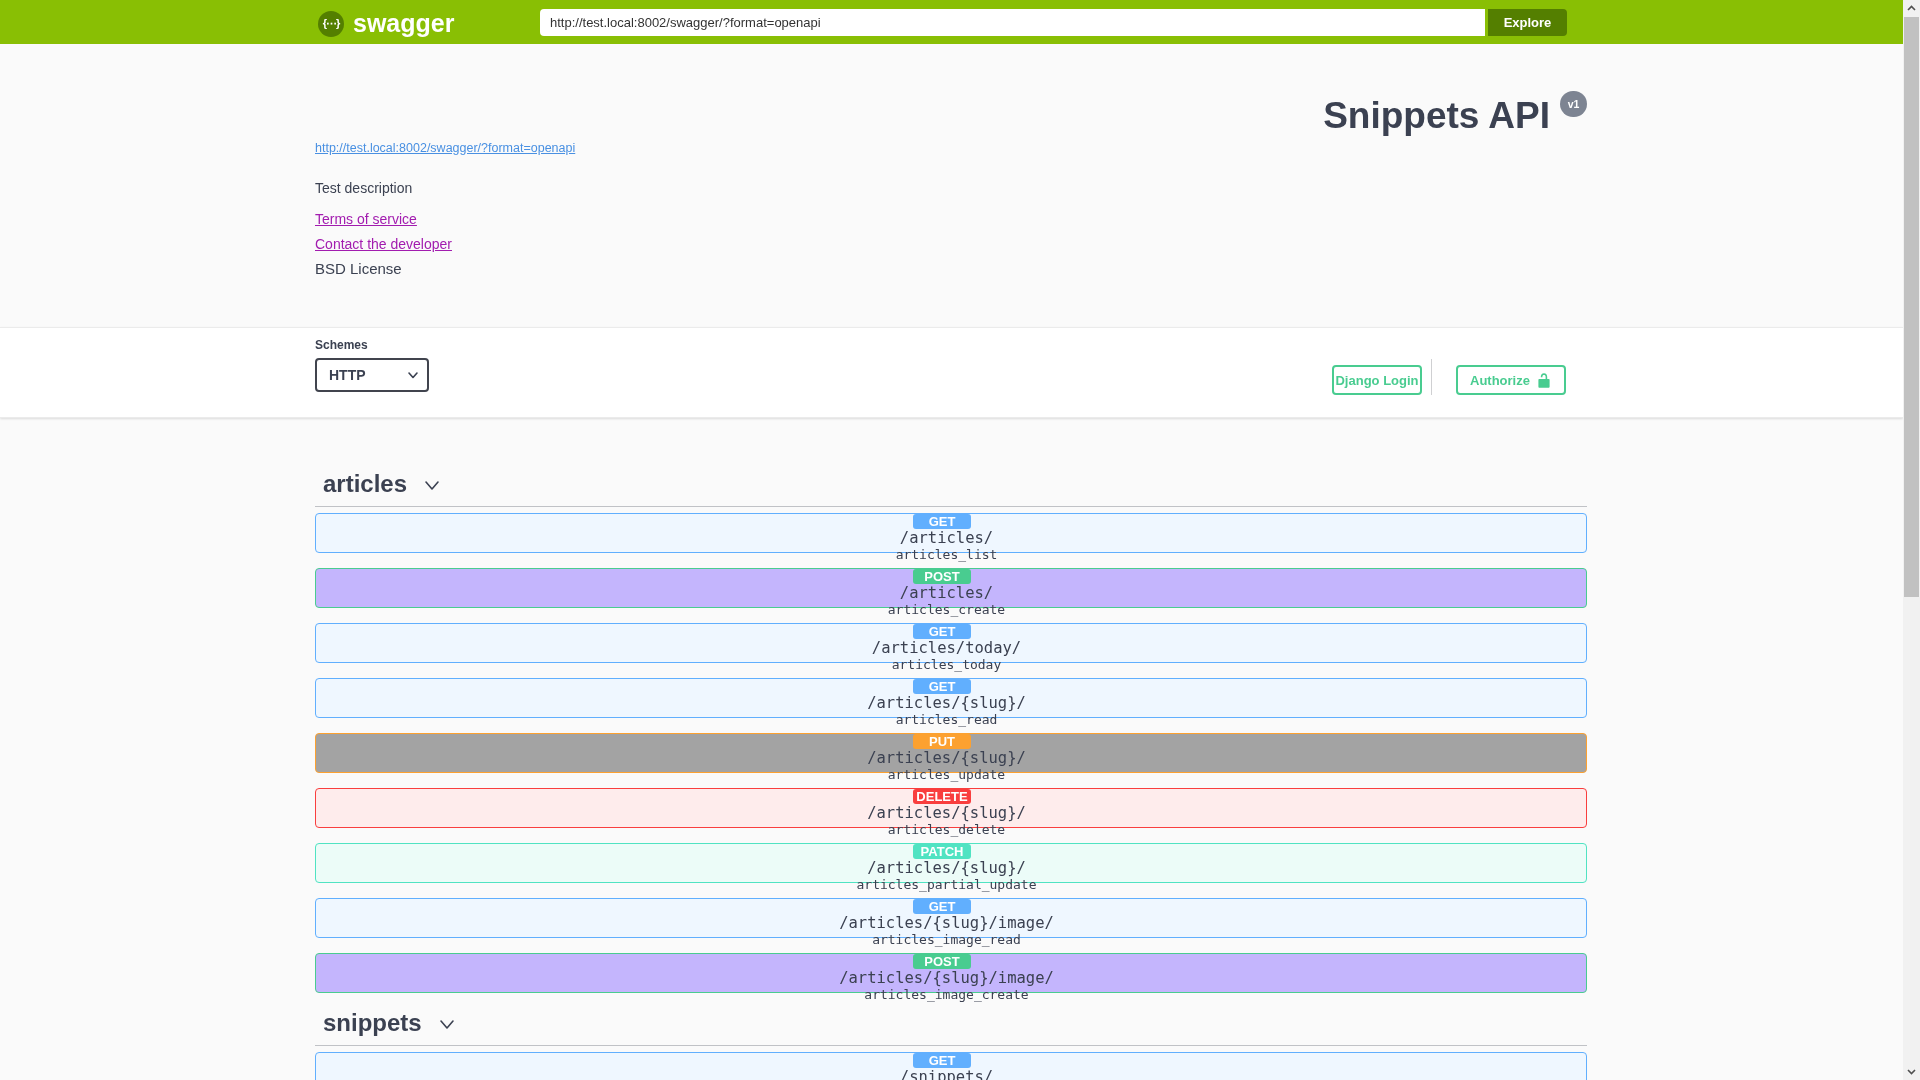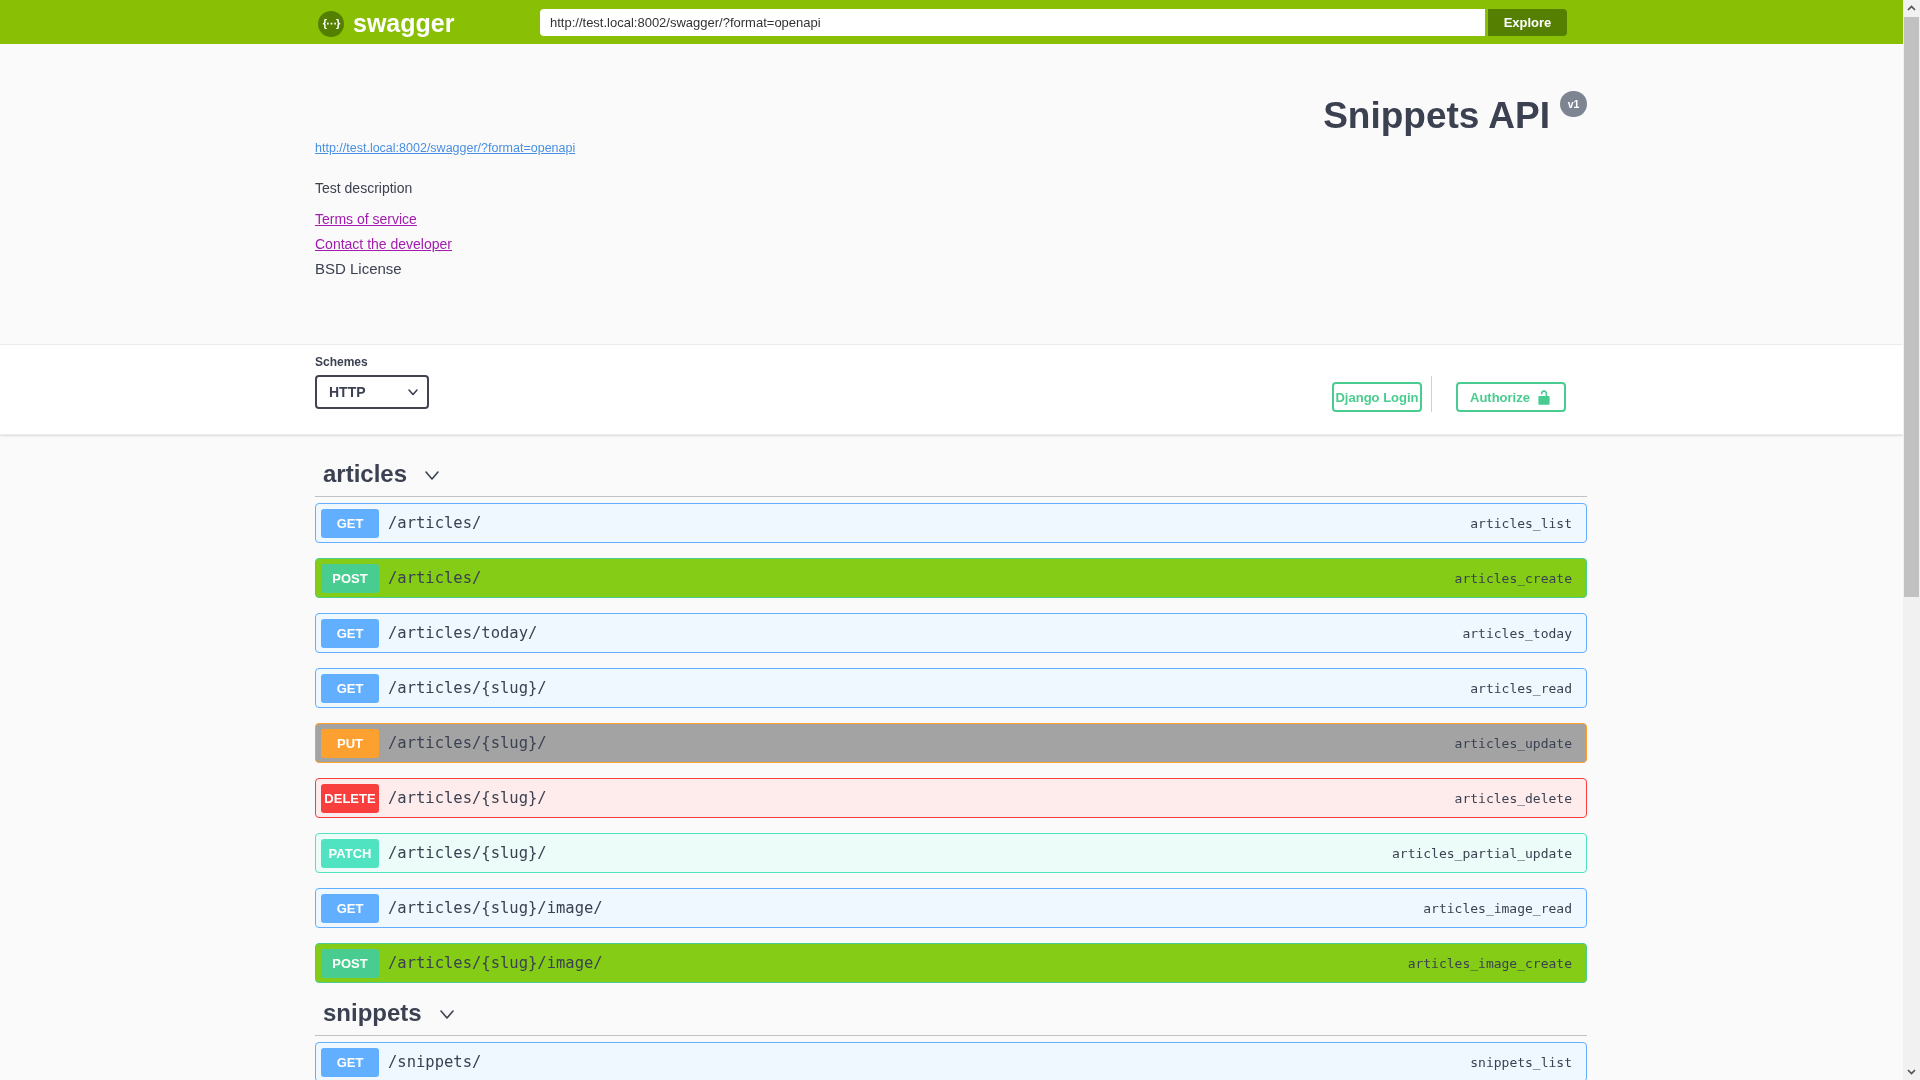--- a/index.html
+++ b/index.html
@@ -28,21 +28,21 @@
                    background:#7d8492; color:#fff; border-radius:50px; font-size:10.5px; font-weight:bold; }
   .base-url { margin-top:8px; font-family:"DejaVu Sans Mono", monospace; font-size:12.5px; color:#3b4151; }
   .spec-link { display:inline-block; margin-top:7px; font-size:12.5px; color:#4990e2; text-decoration:underline; cursor:pointer; }
   .description { margin-top:24px; font-size:14px; color:#3b4151; }
   .info-link { display:block; width:fit-content; font-size:14px; color:#a21caf; text-decoration:underline; cursor:pointer; }
   .terms { margin-top:15px; }
   .contact { margin-top:9px; }
   .license { margin-top:8px; font-size:15px; color:#3b4151; }
 
   
-  .scheme-band { position:absolute; left:0; top:344px; width:1903px; height:91px; background:#fff;
+  .scheme-band { position:absolute; left:0; top:327px; width:1903px; height:91px; background:#fff;
                  border-top:1px solid #ebebeb; border-bottom:1px solid #ebebeb;
                  box-shadow:0 1px 2px 0 rgba(0,0,0,0.12); }
   .schemes-label { position:absolute; left:315px; top:10px; font-size:12px; font-weight:bold; color:#3b4151; }
   .scheme-select-wrap { position:absolute; left:315px; top:30px; width:114px; height:34px; }
   .scheme-select { width:114px; height:34px; border:2px solid #41444e; border-radius:4px; background:#fff;
                    font-size:14px; font-weight:bold; color:#3b4151; padding:0 28px 0 12px;
                    -webkit-appearance:none; appearance:none; font-family:"Liberation Sans", sans-serif; cursor:pointer; }
   .select-chevron { position:absolute; right:9px; top:10px; pointer-events:none; }
 
   .auth-wrapper { position:absolute; left:1332px; top:31px; display:flex; align-items:flex-end; }
@@ -51,35 +51,35 @@
               display:flex; align-items:center; justify-content:center; font-family:"Liberation Sans", sans-serif; }
   .django-login-btn { width:90px; }
   .authorize-btn { width:110px; gap:6px; }
   .auth-divider { width:1px; height:36px; background:#cfd0d2; margin:0 24px 0 9px; }
 
   
   .ops { position:absolute; left:315px; top:459px; width:1272px; }
   .tag-section { margin-bottom:15px; }
   .tag-section + .tag-section { margin-top:15px; }
   .tag-header { display:flex; align-items:center; padding:0 0 8px 8px;
-                border-bottom:1px solid rgba(59,65,81,.3); cursor:pointer; }
+                border-bottom:1px solid rgba(59,65,81,.3); cursor:pointer;margin-top:10px; }
   .tag-title { font-size:24px; font-weight:bold; color:#3b4151; line-height:29px; }
   .tag-chevron { margin-left:14px; margin-top:3px; }
   .opblock-list { margin-top:6px; }
   .opblock { height:40px; border:1px solid; border-radius:4px; margin-bottom:15px;
-             display:flex; align-items:center; padding:0 14px 0 5px; cursor:pointer; }
+             display:flex; align-items:center; padding:0 14px 0 5px; cursor:pointer;flex-direction:column; }
   .method-badge { width:58px; height:29px; border-radius:3px; color:#fff; font-size:13px; font-weight:bold;
                   display:flex; align-items:center; justify-content:center; margin-right:9px; }
   .op-path { font-family:"DejaVu Sans Mono", monospace; font-size:15.5px; color:#3b4151; }
   .op-spacer { flex:1; }
   .op-id { font-family:"DejaVu Sans Mono", monospace; font-size:13px; color:#3b4151; }
 
   .m-get    { background:#eff7ff; border-color:#61affe; }
   .m-get    .method-badge { background:#61affe; }
-  .m-post   { background:#84cc16; border-color:#49cc90; }
+  .m-post   { background:#c4b5fd; border-color:#49cc90; }
   .m-post   .method-badge { background:#49cc90; }
   .m-put    { background:#a3a3a3; border-color:#fca130; }
   .m-put    .method-badge { background:#fca130; }
   .m-delete { background:#feecec; border-color:#f93e3e; }
   .m-delete .method-badge { background:#f93e3e; }
   .m-patch  { background:#ecfcf8; border-color:#50e3c2; }
   .m-patch  .method-badge { background:#50e3c2; }
 
   
   .scrollbar { position:absolute; left:1903px; top:0; width:17px; height:1080px; background:#f1f1f1; }

